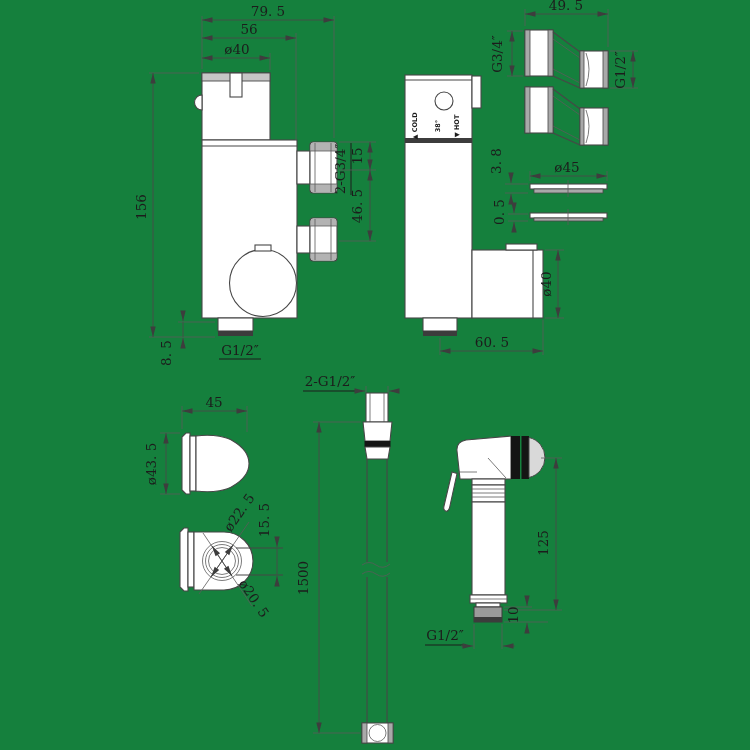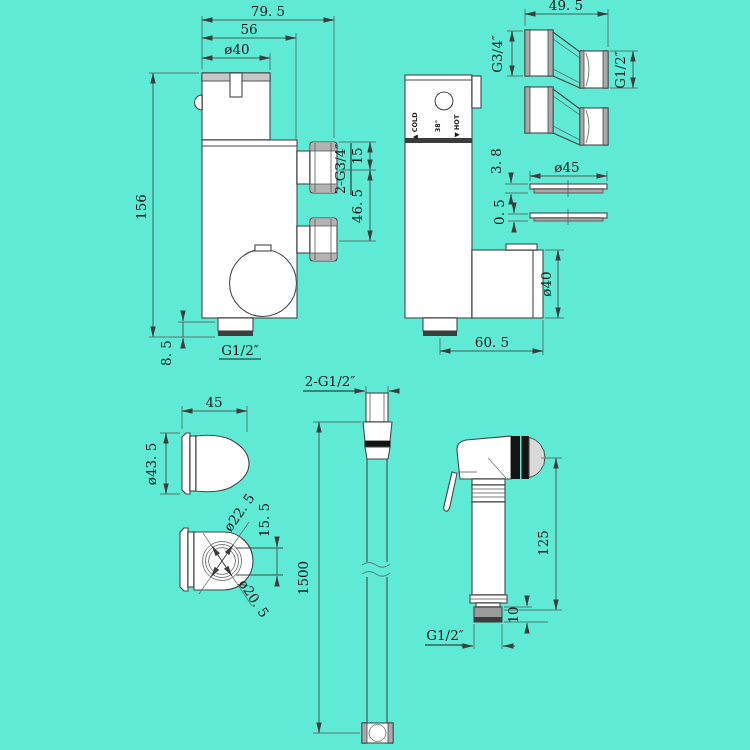--- a/index.html
+++ b/index.html
@@ -1,16 +1,16 @@
 <!DOCTYPE html>
 <html><head>
 <meta charset="utf-8">
 <style>
   html,body{margin:0;padding:0;background:#ffffff;}
-  .stage{width:750px;height:750px;position:relative;background:#5eead4;}
+  .stage{width:750px;height:750px;position:relative;background:#15803d;}
   svg{display:block;}
   .ln{stroke:#474747;stroke-width:1.1;fill:none;}
   .lnf{stroke:#474747;stroke-width:1.1;fill:#ffffff;}
   .thin{stroke:#5a5a5a;stroke-width:0.8;fill:none;}
   .dim{stroke:#4a4a4a;stroke-width:0.9;fill:none;}
   .gry{fill:#a9a9a9;stroke:#474747;stroke-width:0.8;}
   .dk{fill:#3c3c3c;stroke:none;}
   .blk{fill:#141414;stroke:none;}
   .txt{font-family:"DejaVu Serif","Liberation Serif",serif;font-size:13.5px;fill:#1c1c1c;}
   .pnl{font-family:"DejaVu Sans","Liberation Sans",sans-serif;font-size:6.5px;font-weight:bold;fill:#1c1c1c;}

